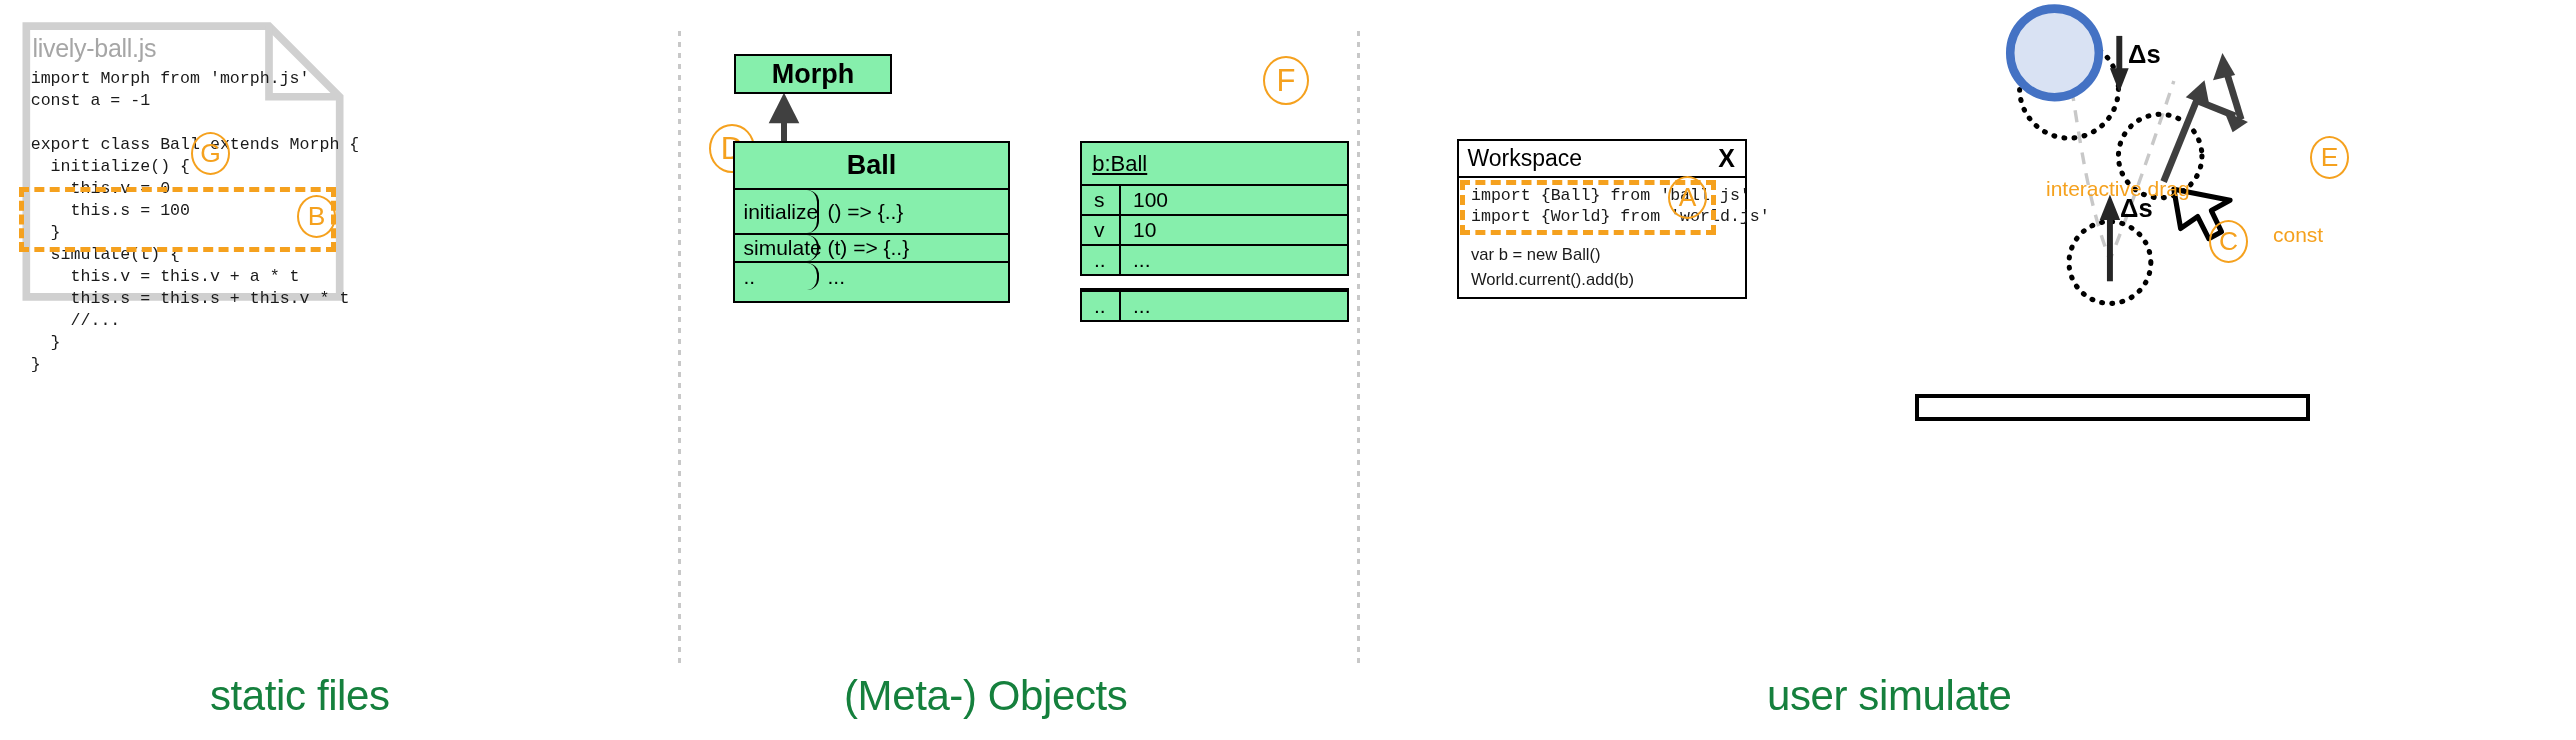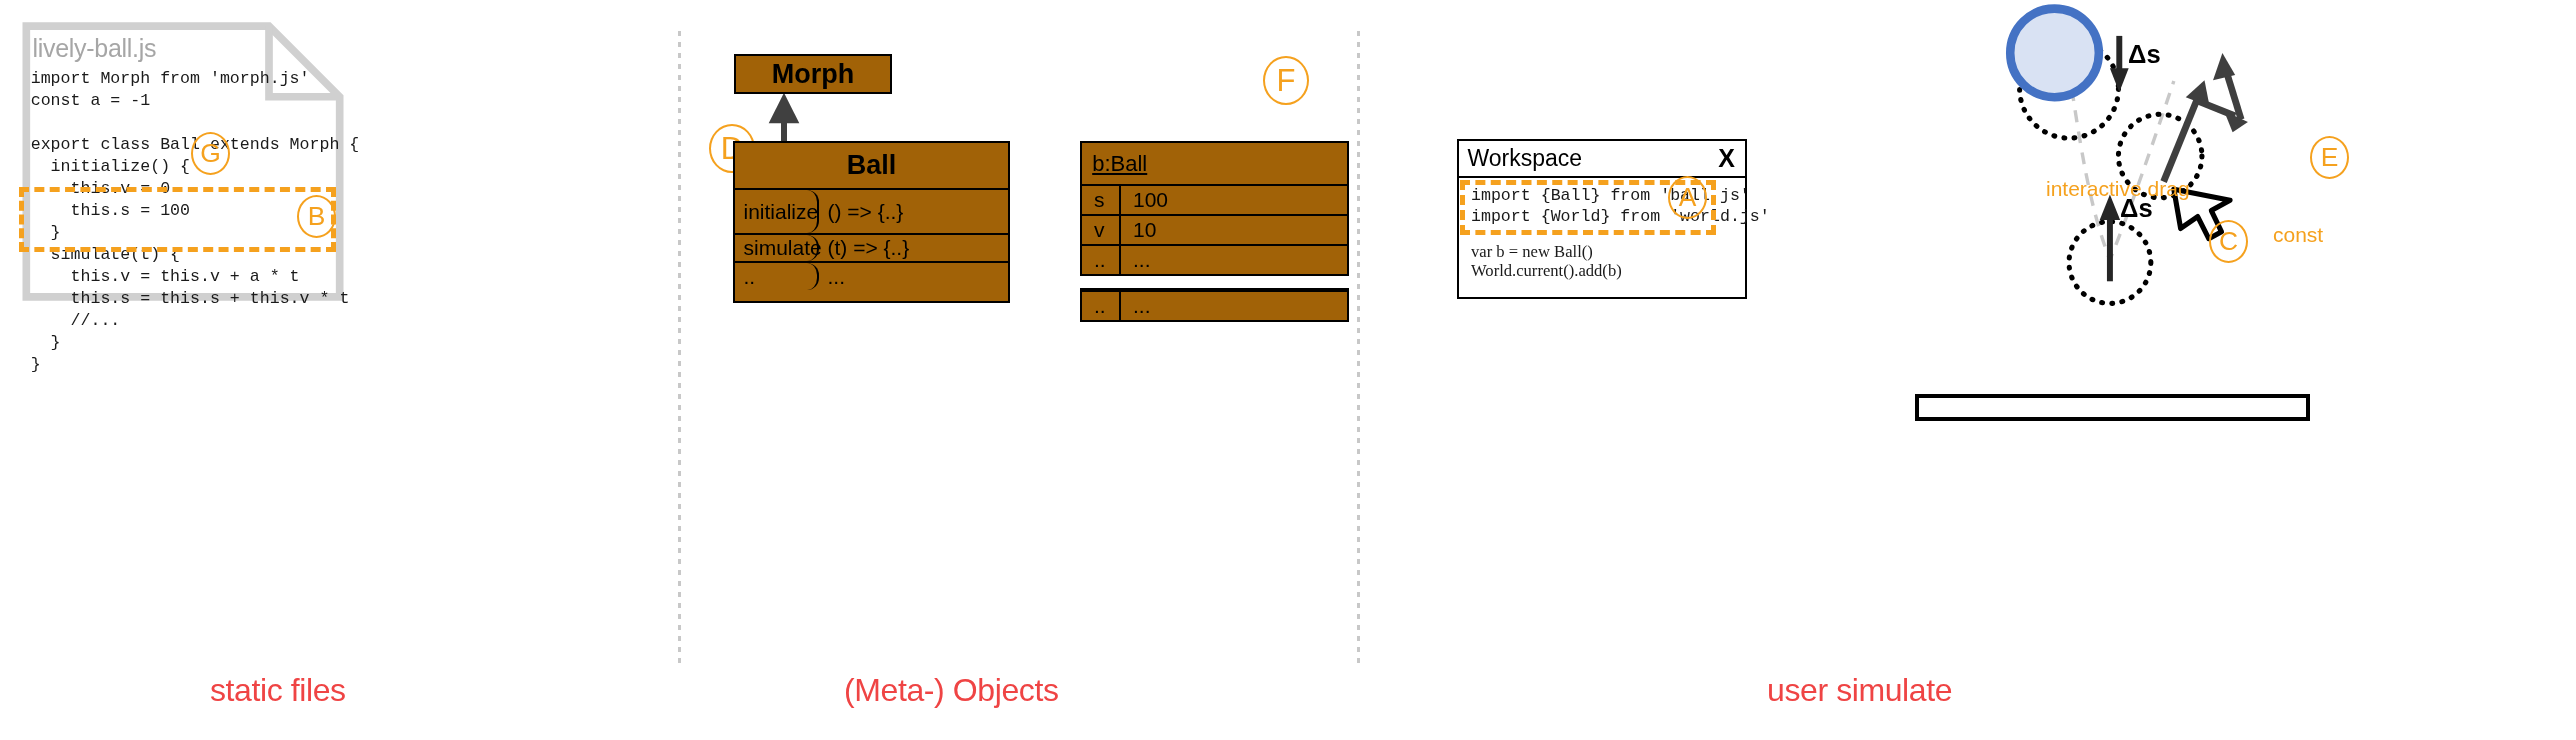--- a/index.html
+++ b/index.html
@@ -30,22 +30,22 @@
       to bottom,
       #c8c8c8 0px, #c8c8c8 5.1px,
       rgba(255,255,255,0) 5.1px, rgba(255,255,255,0) 11px);
   }
   #divider-1 { left: 678px; }
   #divider-2 { left: 1357px; }
 
   
   .caption {
     position: absolute;
-    color: #ef4444;
-    font-size: 32px;
+    color: #15803d;
+    font-size: 42px;
     font-family: "Liberation Sans", sans-serif;
     white-space: nowrap;
     letter-spacing: -0.4px;
   }
   #caption-static   { left: 210px;  top: 672px; }
   #caption-objects  { left: 844px;  top: 672px; }
   #caption-ui       { left: 1767px; top: 672px; }
 
   
   #file-card {
@@ -93,21 +93,21 @@
   .dashed-box {
     position: absolute;
     border: 5.1px dashed #f5a11e;
     box-sizing: border-box;
   }
 
   
   .uml-box {
     position: absolute;
     border: 2.6px solid #000;
-    background: #a16207;
+    background: #86efac;
     box-sizing: border-box;
   }
   .uml-title {
     font-family: "Liberation Sans", sans-serif;
     font-weight: bold;
     font-size: 27px;
     text-align: center;
     color: #000;
     display: flex;
     align-items: center;
@@ -191,23 +191,23 @@
     left: 12px; top: 44px;
     font-family: "Liberation Mono", monospace;
     font-size: 16.6px;
     line-height: 21px;
     color: #1a1a1a;
     white-space: pre;
   }
   #workspace-code-exec {
     position: absolute;
     left: 12px; top: 101px;
-    font-family: Liberation Serif, serif;
+    font-family: Liberation Sans, sans-serif;
     font-size: 16.6px;
-    line-height: 19px;
+    line-height: 25px;
     color: #1a1a1a;
     white-space: pre;
   }
 
   
   .sim-label {
     position: absolute;
     font-family: "Liberation Sans", sans-serif;
     color: #000;
     font-size: 25.6px;

